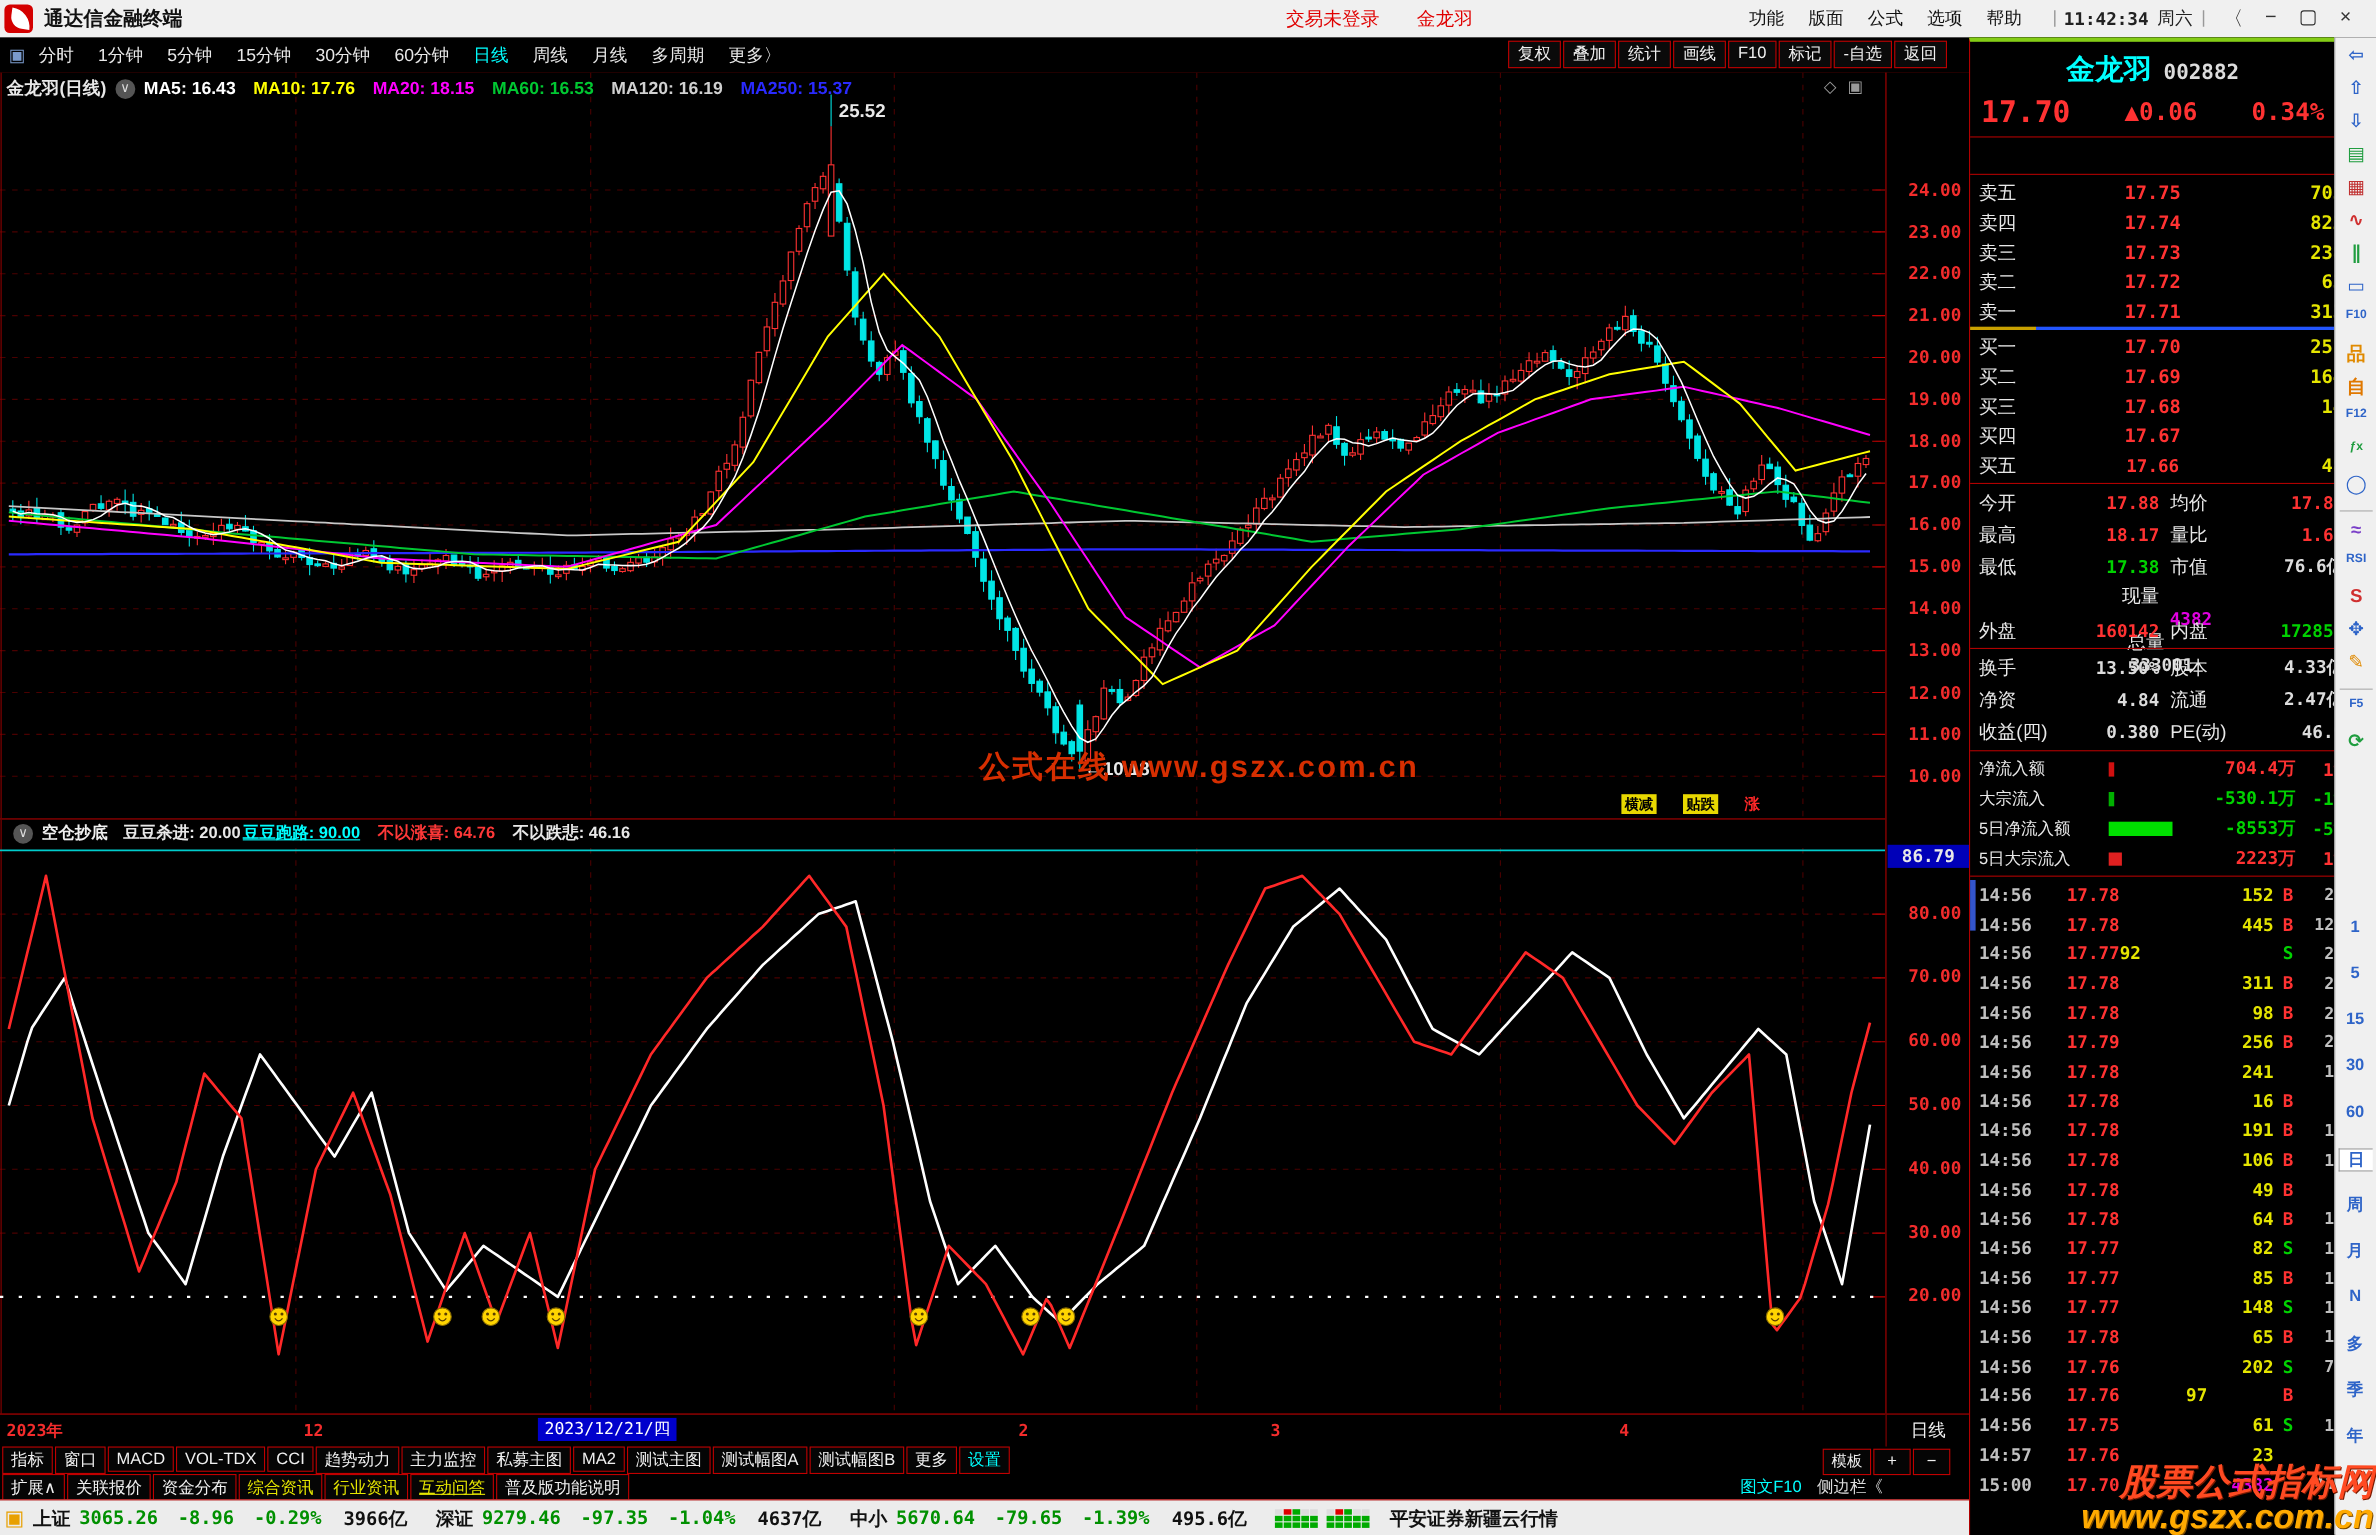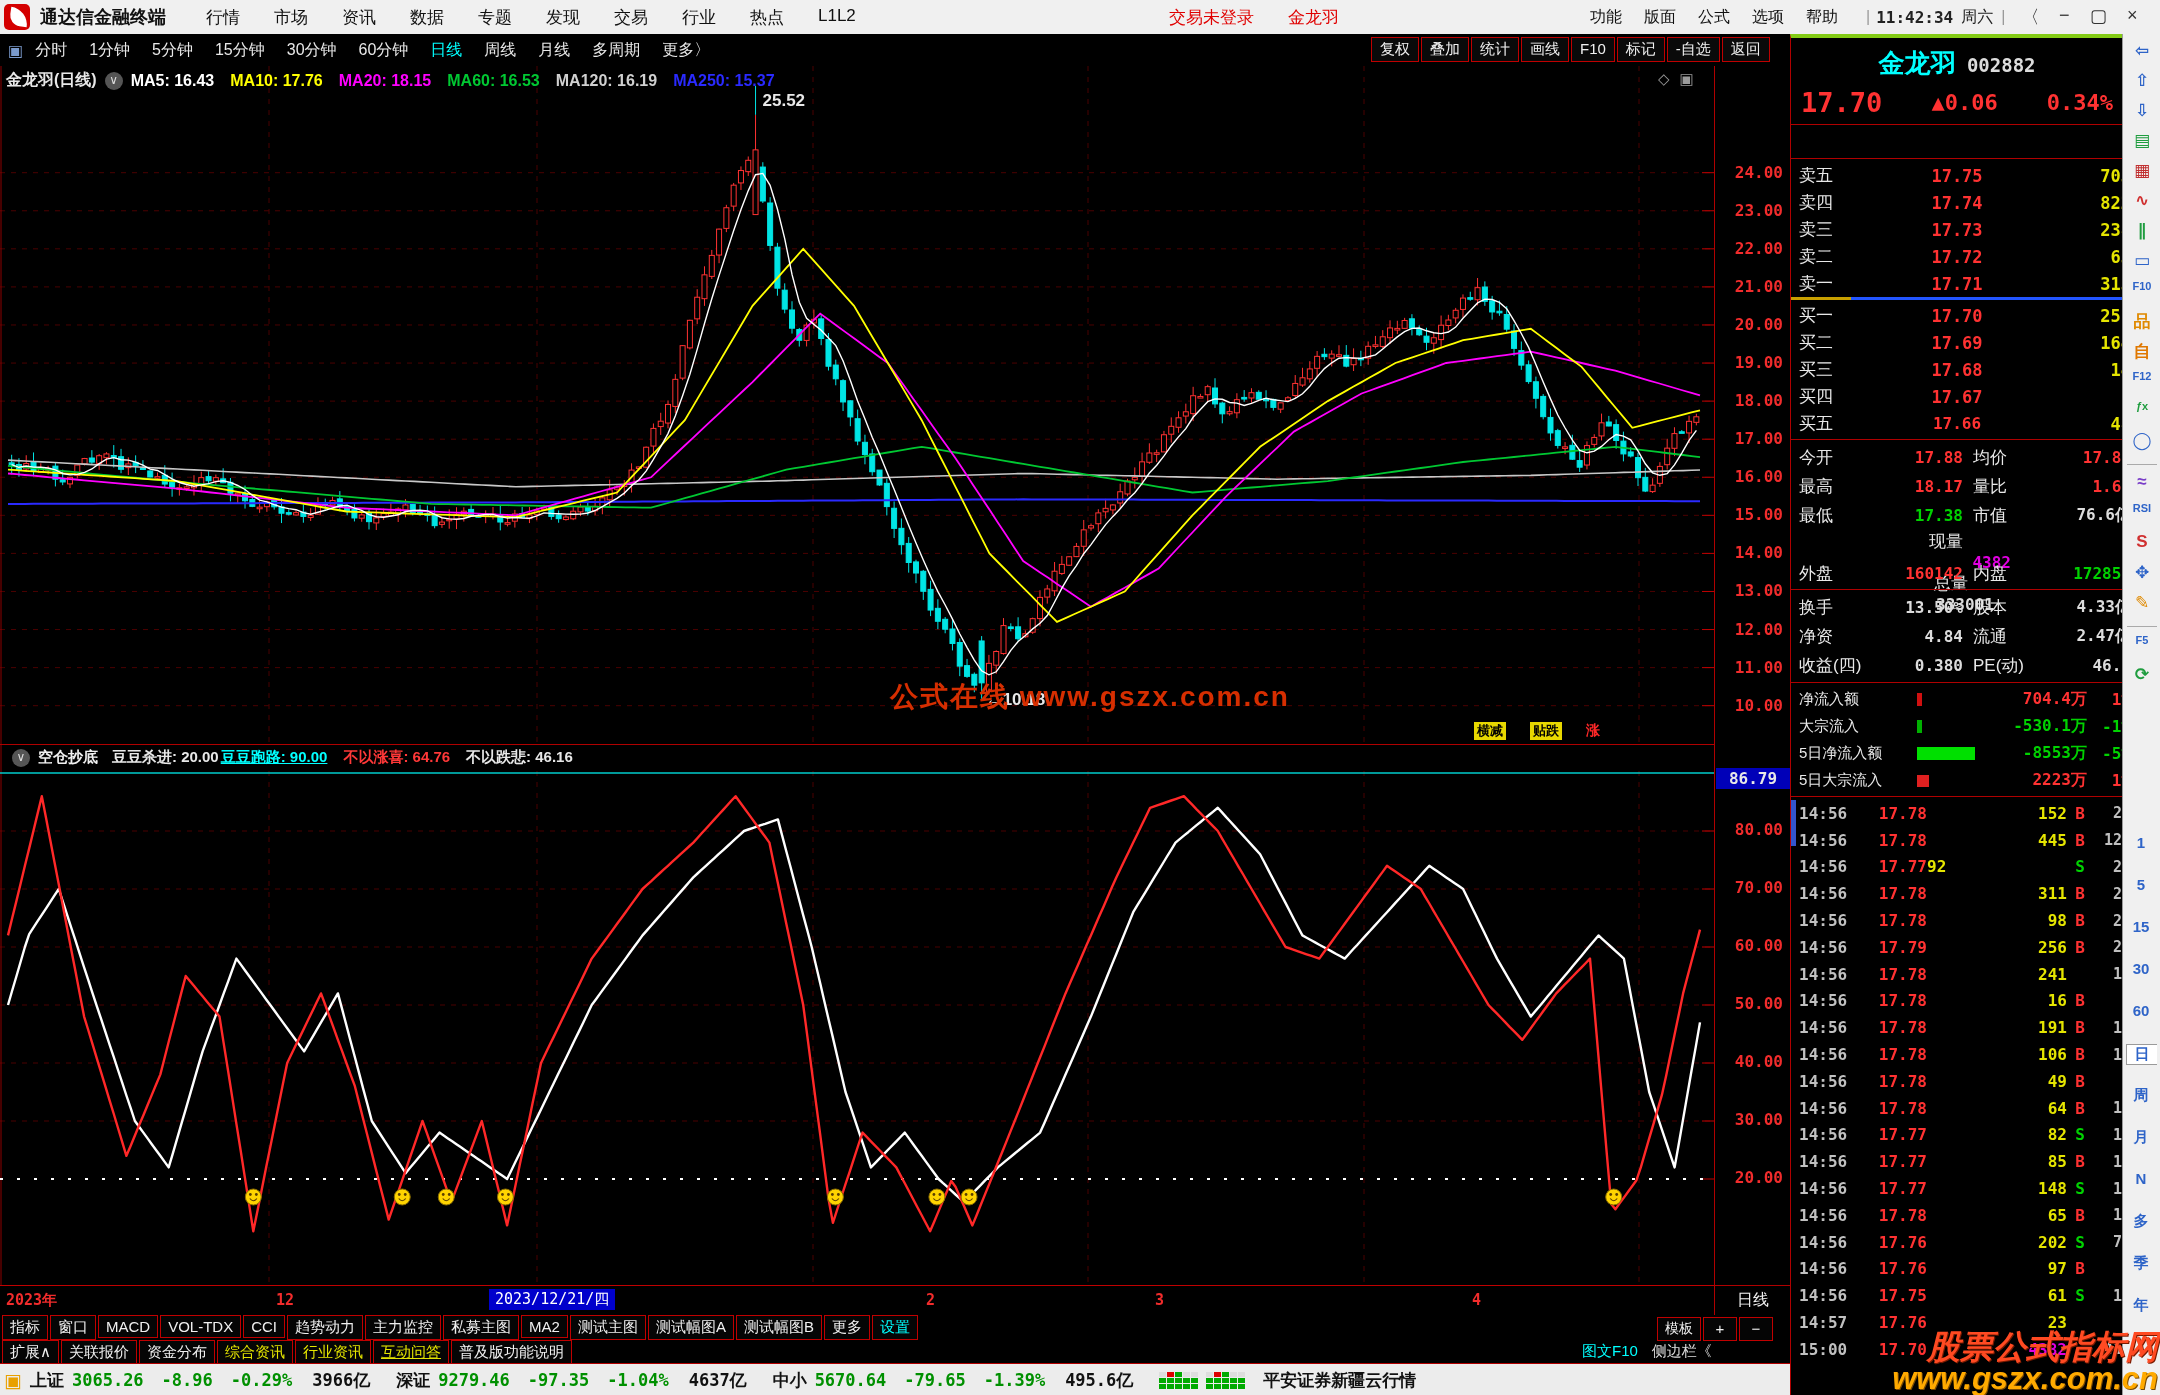--- a/index.html
+++ b/index.html
@@ -54,32 +54,20 @@
   #wm2 .l1{font-size:33px;color:#ff4a22;text-shadow:1px 1px 0 #7a1a00;}
   #wm2 .l2{font-size:31px;color:#ffaa00;text-shadow:1px 1px 0 #7a4a00;}
 </style>
 </head>
 <body>
 
 <div class="abs" id="titlebar">
   <div class="row">
     <div id="logo"></div>
     <div id="apptitle">通达信金融终端</div>
-    <div id="menu-left" style="display:flex">
-        <span class="tmenu">行情</span>
-        <span class="tmenu">市场</span>
-        <span class="tmenu">资讯</span>
-        <span class="tmenu">数据</span>
-        <span class="tmenu">专题</span>
-        <span class="tmenu">发现</span>
-        <span class="tmenu">交易</span>
-        <span class="tmenu">行业</span>
-        <span class="tmenu">热点</span>
-        <span class="tmenu">L1L2</span>
-      </div>
   </div>
 </div>
 <div class="abs" style="left:1169px;top:0;height:34px;display:flex;align-items:center;z-index:2">
   <span class="tmenu redtxt">交易未登录</span>
   <span class="tmenu redtxt">金龙羽</span>
 </div>
 <div class="abs" style="left:1590px;top:0;height:34px;display:flex;align-items:center;z-index:2">
   <div id="menu-right" style="display:flex">
       <span style="font-size: 16px; color: rgb(17, 17, 17); margin-right: 22px;">功能</span>
       <span style="font-size: 16px; color: rgb(17, 17, 17); margin-right: 22px;">版面</span>
@@ -1104,21 +1092,21 @@
     <div class="prow" style="top: 1190.8px; height: 26.8px; padding: 0px 8px;">
       <span class="num gry" style="width: 56px; font-size: 16px;">14:56</span>
       <span class="num red" style="width: 72px; text-align: right; font-size: 16px;">17.76</span>
       <span class="num yel" style="flex: 1 1 0%; text-align: right; font-size: 16px;">202</span>
       <span class="num grn" style="width: 26px; text-align: center; font-size: 16px;">S</span>
       <span class="num gry" style="width: 38px; text-align: right; font-size: 15px;">75</span>
     </div>
     <div class="prow" style="top: 1217.6px; height: 26.8px; padding: 0px 8px;">
       <span class="num gry" style="width: 56px; font-size: 16px;">14:56</span>
       <span class="num red" style="width: 72px; text-align: right; font-size: 16px;">17.76</span>
-      <span class="num yel" style="flex: 1 1 0%; text-align: right; font-size: 16px;">97</span>
+      <span class="num yel" style="flex: 1 1 0%; text-align: center; font-size: 16px;">97</span>
       <span class="num red" style="width: 26px; text-align: center; font-size: 16px;">B</span>
       <span class="num gry" style="width: 38px; text-align: right; font-size: 15px;">5</span>
     </div>
     <div class="prow" style="top: 1244.4px; height: 26.8px; padding: 0px 8px;">
       <span class="num gry" style="width: 56px; font-size: 16px;">14:56</span>
       <span class="num red" style="width: 72px; text-align: right; font-size: 16px;">17.75</span>
       <span class="num yel" style="flex: 1 1 0%; text-align: right; font-size: 16px;">61</span>
       <span class="num grn" style="width: 26px; text-align: center; font-size: 16px;">S</span>
       <span class="num gry" style="width: 38px; text-align: right; font-size: 15px;">14</span>
     </div>

